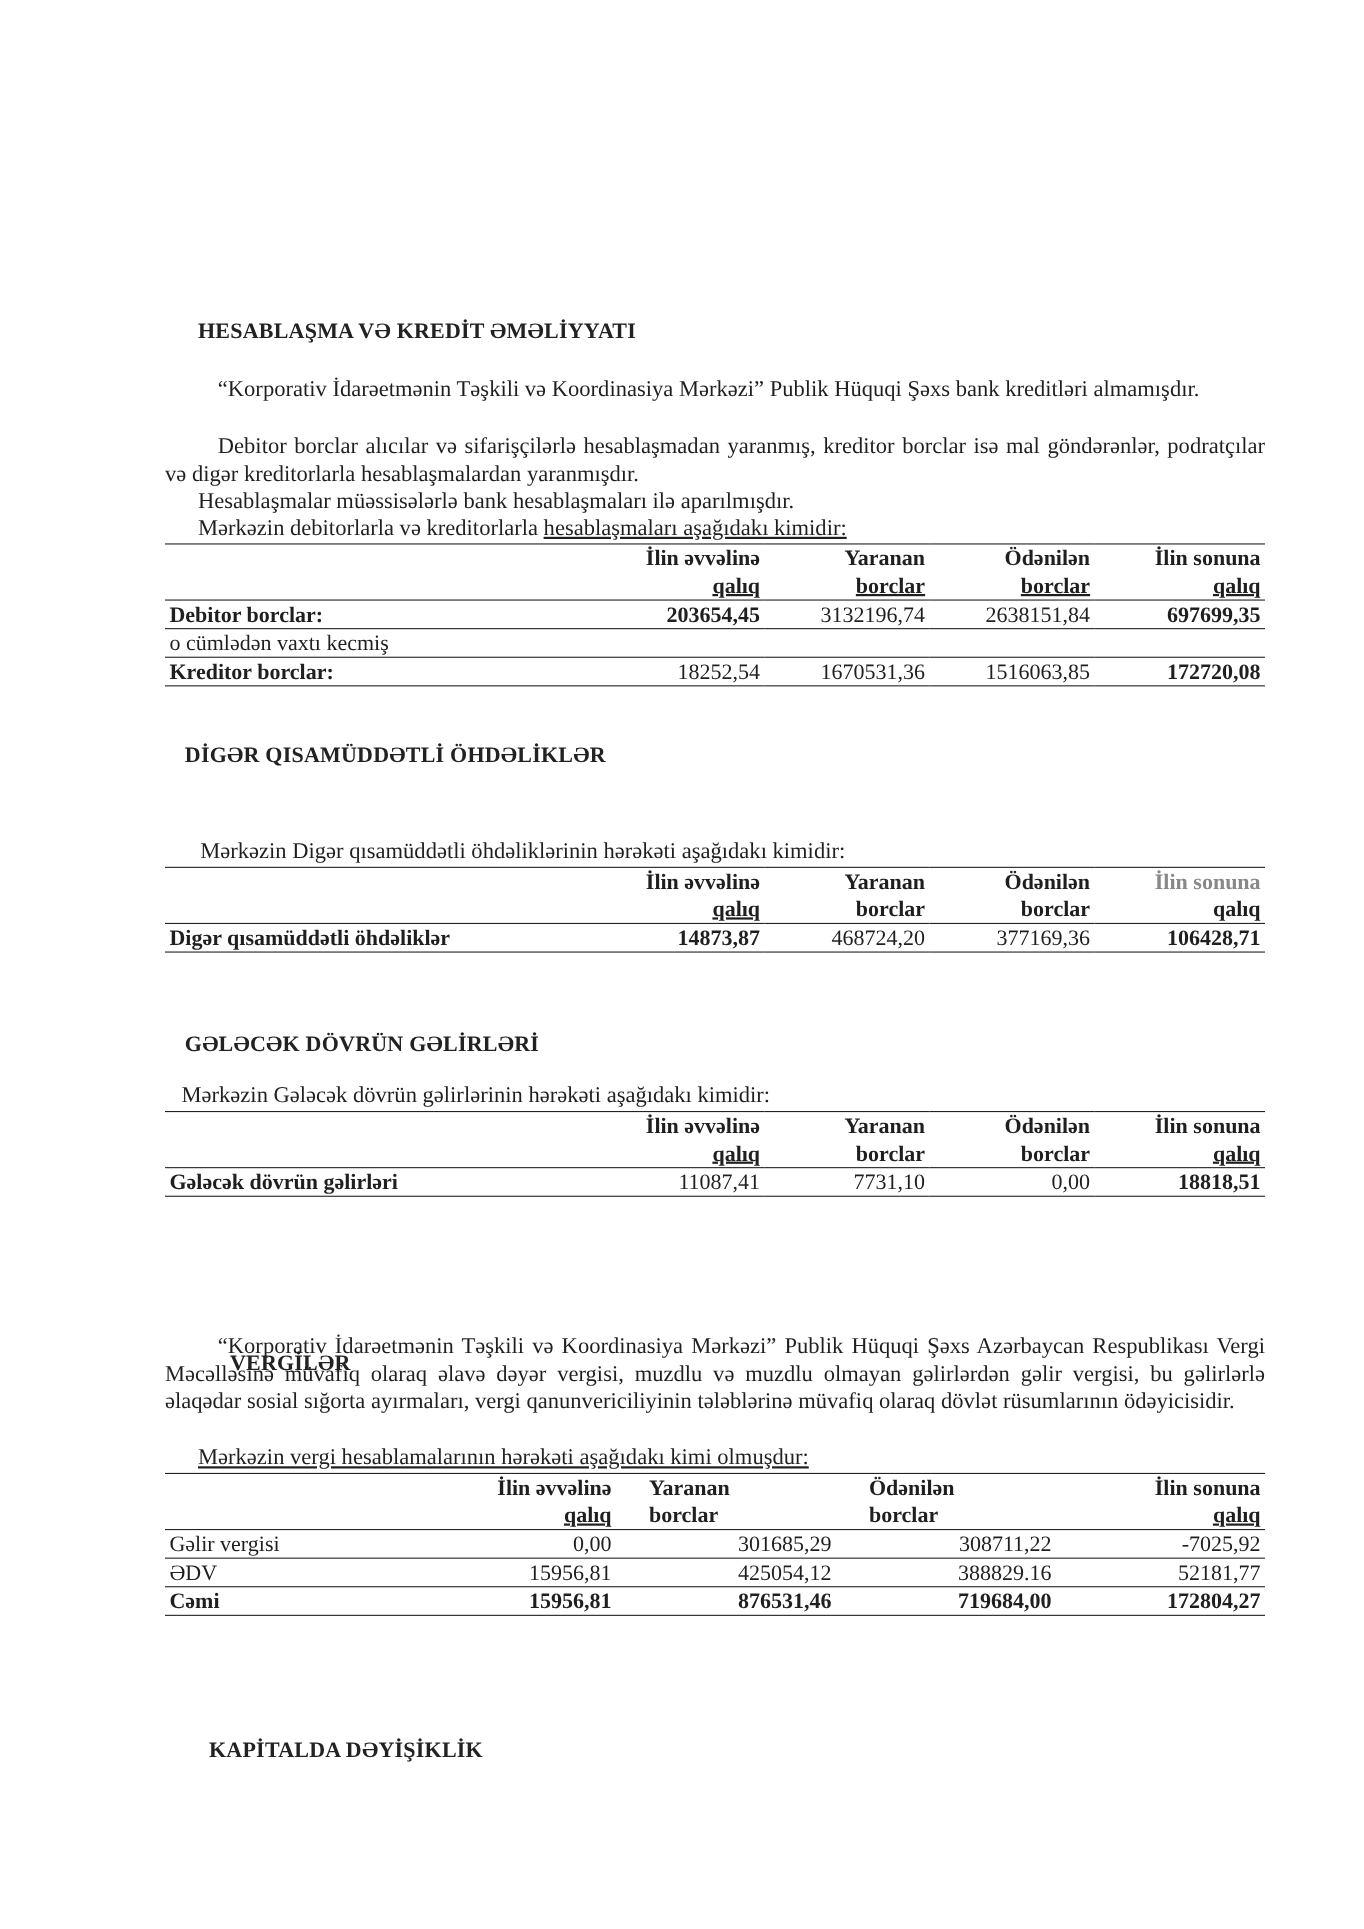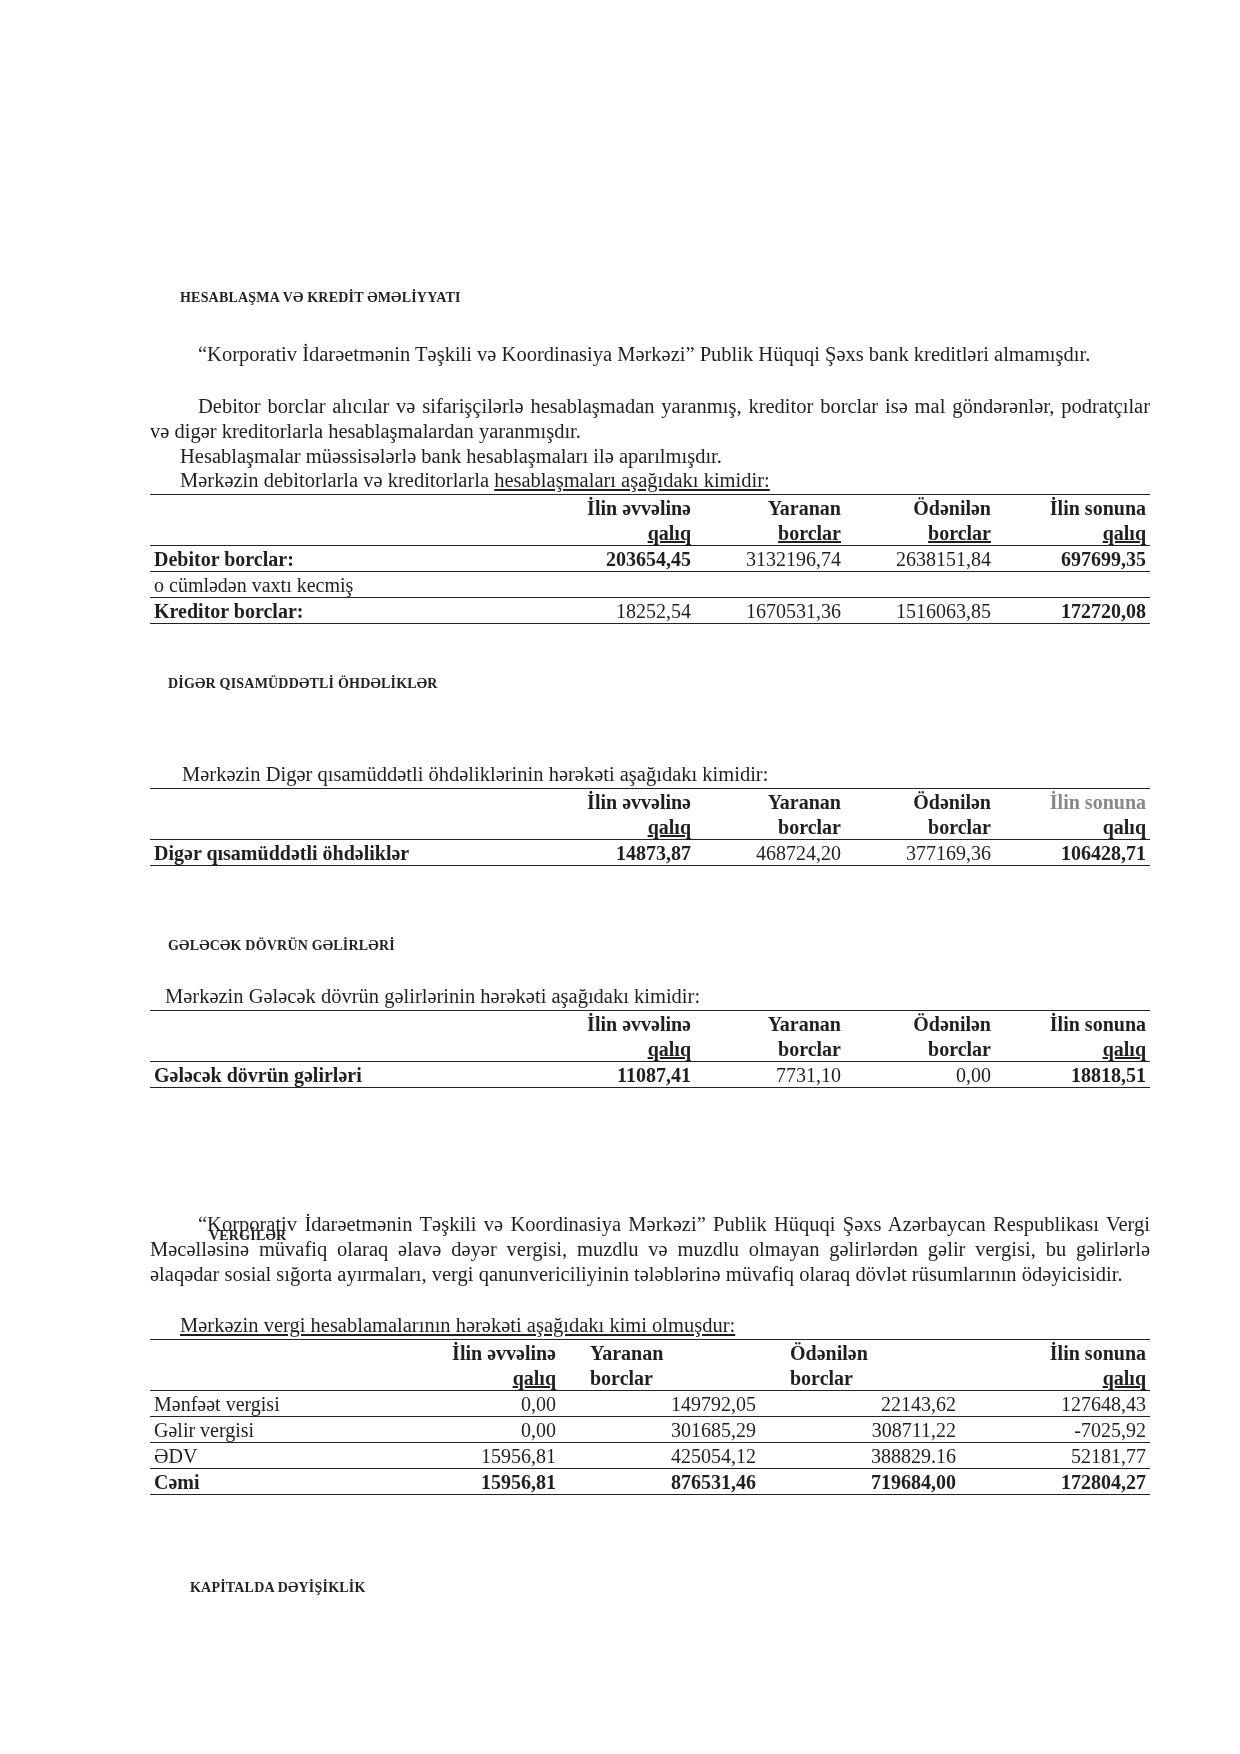--- a/index.html
+++ b/index.html
@@ -1,19 +1,19 @@
 <!DOCTYPE html>
 <html><head>
 <meta charset="utf-8">
 <style>
   html, body { margin: 0; padding: 0; background: #ffffff; }
   body { width: 1240px; height: 1754px; position: relative; overflow: hidden;
          font-family: "Liberation Serif", "DejaVu Serif", serif; color: #1a1a1a; }
   .page { position: absolute; left: 0; top: 0; width: 1240px; height: 1754px; }
-  .heading { position: absolute; font-weight: bold; font-size: 14px; letter-spacing: 0.2px; color: #222; }
+  .heading { position: absolute; font-weight: bold; font-size: 20px; letter-spacing: 0.2px; color: #222; }
   .para { position: absolute; left: 150px; width: 1000px; font-size: 20.5px; line-height: 25px;
           text-align: justify; color: #1f1f1f; }
   .para .indent { display: inline-block; width: 48px; }
   .intro { position: absolute; font-size: 20.5px; color: #1f1f1f; }
   .intro span.ul { text-decoration: underline; }
   table.fin { position: absolute; border-collapse: collapse; font-size: 20px; color: #1f1f1f; }
   table.fin td, table.fin th { padding: 0 4px; height: 25px; line-height: 24px; vertical-align: bottom; }
   table.fin th { font-weight: bold; text-align: right; }
   table.fin .top td, table.fin .top th { border-top: 1.5px solid #222; }
   table.fin .rowline td { border-bottom: 1.5px solid #222; margin-left: 36px; }
@@ -148,21 +148,21 @@
     </tr>
     <tr class="hdr2">
       <th></th>
       <th><span>qalıq</span></th>
       <th><span style="text-decoration:none">borclar</span></th>
       <th><span style="text-decoration:none">borclar</span></th>
       <th><span>qalıq</span></th>
     </tr>
     <tr class="rowline">
       <td class="lbl" style="font-weight:bold">Gələcək dövrün gəlirləri</td>
-      <td class="num" style="font-weight:bold">11087,41</td>
+      <td class="num" style="font-weight:normal">11087,41</td>
       <td class="num">7731,10</td>
       <td class="num">0,00</td>
       <td class="num" style="font-weight:bold">18818,51</td>
     </tr>
   </tbody>
     </table>
 
   <div class="heading" style="left:180px; top:1228px;margin-left:29px;">VERGİLƏR</div>
   <div class="para" style="top:1212px;">
     <span class="indent"></span><span>“Korporativ İdarəetmənin Təşkili və Koordinasiya Mərkəzi” Publik Hüquqi Şəxs Azərbaycan Respublikası Vergi Məcəlləsinə müvafiq olaraq əlavə dəyər vergisi, muzdlu və muzdlu olmayan gəlirlərdən gəlir vergisi, bu gəlirlərlə əlaqədar sosial sığorta ayırmaları, vergi qanunvericiliyinin tələblərinə müvafiq olaraq dövlət rüsumlarının ödəyicisidir.</span>
@@ -184,27 +184,20 @@
       <th style="text-align:left; padding-left:30px">Yaranan</th>
       <th style="text-align:left; padding-left:30px">Ödənilən</th>
       <th>İlin sonuna</th>
     </tr>
     <tr class="hdr2">
       <th></th>
       <th><span>qalıq</span></th>
       <th style="text-align:left; padding-left:30px"><span style="text-decoration:none">borclar</span></th>
       <th style="text-align:left; padding-left:30px"><span style="text-decoration:none">borclar</span></th>
       <th><span>qalıq</span></th>
-    </tr>
-    <tr class="rowline">
-      <td class="lbl">Mənfəət vergisi</td>
-      <td class="num">0,00</td>
-      <td class="num">149792,05</td>
-      <td class="num">22143,62</td>
-      <td class="num">127648,43</td>
     </tr>
     <tr class="rowline">
       <td class="lbl">Gəlir vergisi</td>
       <td class="num">0,00</td>
       <td class="num">301685,29</td>
       <td class="num">308711,22</td>
       <td class="num">-7025,92</td>
     </tr>
     <tr class="rowline">
       <td class="lbl">ƏDV</td>

